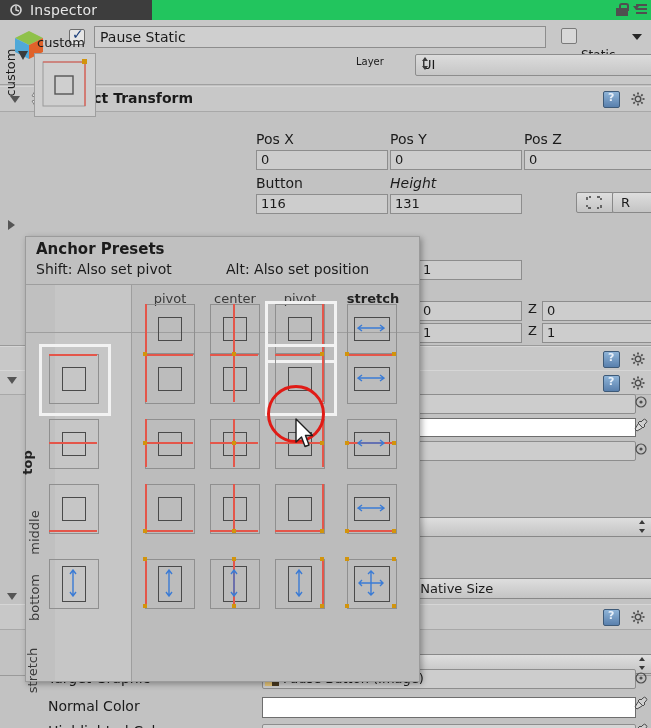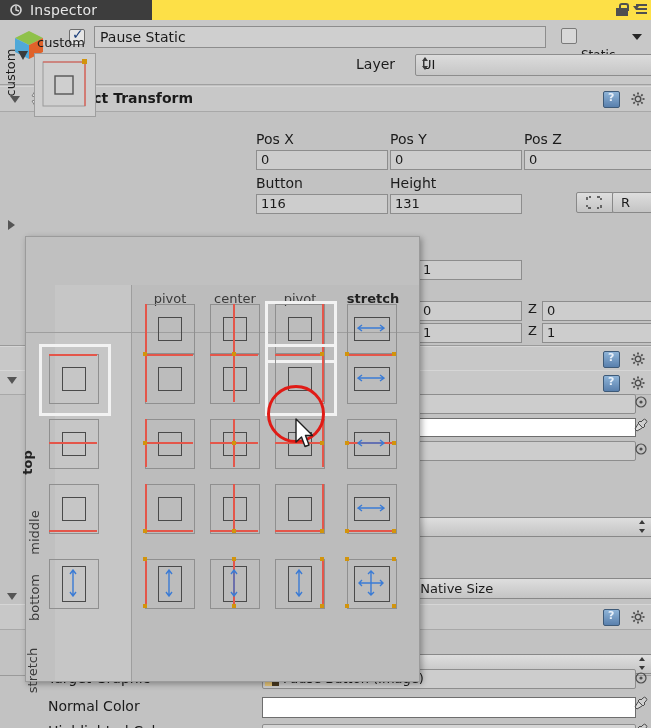--- a/index.html
+++ b/index.html
@@ -6,21 +6,21 @@
   body{
     width:651px;height:728px;overflow:hidden;
     background:#c2c2c2;
     font-family:"DejaVu Sans","Liberation Sans",sans-serif;
     font-size:12px;color:#1b1b1b;
     -webkit-font-smoothing:antialiased;
   }
   .root{position:relative;width:651px;height:728px;}
 
   
-  .tabbar{position:absolute;left:0;top:0;width:651px;height:20px;background:#fde047;}
+  .tabbar{position:absolute;left:0;top:0;width:651px;height:20px;background:#22c55e;}
   .tab{position:absolute;left:0;top:0;width:152px;height:20px;background:#3d3d3d;}
   .tab .tlabel{position:absolute;left:30px;top:2px;font-size:14px;color:#e6e6e6;letter-spacing:.2px;}
   .tab .ticon{position:absolute;left:10px;top:4px;width:12px;height:12px;}
   .tabbar-right{position:absolute;right:4px;top:3px;display:flex;align-items:center;gap:5px;}
   .lockicon{width:12px;height:13px;position:relative;}
   .lockicon .lbody{position:absolute;left:0;top:5px;width:12px;height:8px;background:#4f4f4f;}
   .lockicon .lshack{position:absolute;left:3px;top:0;width:6px;height:6px;border:2px solid #4f4f4f;border-bottom:none;border-radius:3px 3px 0 0;}
   .menuicon{width:14px;height:11px;position:relative;}
   .menuicon i{position:absolute;left:3px;width:11px;height:1.5px;background:#4f4f4f;display:block;}
   .menuicon i:nth-child(1){top:0;}
@@ -39,21 +39,21 @@
   .namecheck .ck{position:absolute;left:2px;top:-3px;font-size:14px;color:#1b3f7a;font-weight:bold;line-height:14px;}
   .namefield{position:absolute;left:94px;top:6px;width:450px;height:20px;background:#cfcfcf;border:1px solid #8d8d8d;}
   .namefield span{position:absolute;left:5px;top:2px;font-size:14px;}
   .staticbox{position:absolute;left:561px;top:8px;width:14px;height:14px;background:#d8d8d8;border:1px solid #7a7a7a;border-radius:2px;}
   .staticlbl{position:absolute;left:581px;top:6px;font-size:12px;margin-top:22px;}
   .staticcaret{position:absolute;left:632px;top:14px;width:0;height:0;border-left:5px solid transparent;border-right:5px solid transparent;border-top:6px solid #262626;}
 
   .taglbl{position:absolute;left:58px;top:36px;font-size:14px;}
   .tagdd{position:absolute;left:94px;top:34px;width:252px;height:20px;background:linear-gradient(#dcdcdc,#c6c6c6);border:1px solid #8d8d8d;border-radius:2px;}
   .tagdd span{position:absolute;left:6px;top:2px;font-size:13px;}
-  .layerlbl{position:absolute;left:356px;top:36px;font-size:14px;}
+  .layerlbl{position:absolute;left:356px;top:36px;font-size:10px;}
   .layerdd{position:absolute;left:415px;top:34px;width:236px;height:20px;background:linear-gradient(#dcdcdc,#c6c6c6);border:1px solid #8d8d8d;border-radius:2px;}
   .layerdd span{position:absolute;left:6px;top:2px;font-size:13px;}
   .updown{position:absolute;right:6px;top:3px;width:7px;height:13px;}
   .updown .a{position:absolute;left:0;top:0;width:0;height:0;border-left:3.5px solid transparent;border-right:3.5px solid transparent;border-bottom:4px solid #3a3a3a;}
   .updown .b{position:absolute;left:0;bottom:0;width:0;height:0;border-left:3.5px solid transparent;border-right:3.5px solid transparent;border-top:4px solid #3a3a3a;}
 
   
   .comphdr{position:absolute;left:0;width:651px;height:24px;background:#c8c8c8;border-bottom:1px solid #a8a8a8;border-top:1px solid #d6d6d6;}
   .foldout{position:absolute;width:0;height:0;border-left:5px solid transparent;border-right:5px solid transparent;border-top:7px solid #555;}
   .foldout.closed{border-top:5px solid transparent;border-bottom:5px solid transparent;border-left:7px solid #555;border-right:none;}
@@ -224,21 +224,21 @@
         </span>
       <span class="lbl" style="left:524px;top:111px;">Pos Z</span>
       <span class="numf" style="left:524px;top:130px;width:130px;">
           <span>0</span>
         </span>
 
       <span class="lbl" style="left:256px;top:155px;">Button</span>
       <span class="numf" style="left:256px;top:174px;width:130px;">
           <span>116</span>
         </span>
-      <span class="lbl" style="left:390px;top:155px;">Height</span>
+      <span class="lbl" style="left:390px;top:155px;font-style:italic;">Height</span>
       <span class="numf" style="left:390px;top:174px;width:130px;">
           <span>131</span>
         </span>
 
       <span class="btnf" style="left:576px;top:172px;width:36px;">
         <svg style="position:absolute;left:9px;top:3px;" width="16" height="13" viewBox="0 0 16 13">
             <path d="M1 4V1h4M11 1h4v3M15 9v3h-4M5 12H1V9" fill="none" stroke="#3a3a3a" stroke-width="1.4" stroke-dasharray="3 2"></path>
           </svg>
       </span>
       <span class="btnf" style="left:612px;top:172px;width:39px;">
@@ -395,20 +395,25 @@
           <path d="M4 6 L1 11 L3 13 L8 10" fill="#dcdcdc" stroke="#4d4d4d" stroke-width="1"></path>
         </svg>
     </span>
 
     <span class="foldout closed" style="left:8px;top:200px;"></span>
     <span class="foldout" style="left:7px;top:357px;"></span>
     <span class="foldout" style="left:7px;top:573px;"></span>
 
     <div class="popup">
 
+      <div class="pop-hdr">
+        <span class="pop-title">Anchor Presets</span>
+        <span class="pop-sub1">Shift: Also set pivot</span>
+        <span class="pop-sub2">Alt: Also set position</span>
+      </div>
 
       <div class="pop-grid">
         <div class="rowhdrcol"></div>
         <div class="maincells"></div>
         <div class="vdiv" style="left:105px;"></div>
         <div class="hdiv" style="top:47px;"></div>
 
         <span class="colhdr" style="left:113px;width:62px;">pivot</span>
         <span class="colhdr" style="left:178px;width:62px;">center</span>
         <span class="colhdr" style="left:243px;width:62px;">pivot</span>

